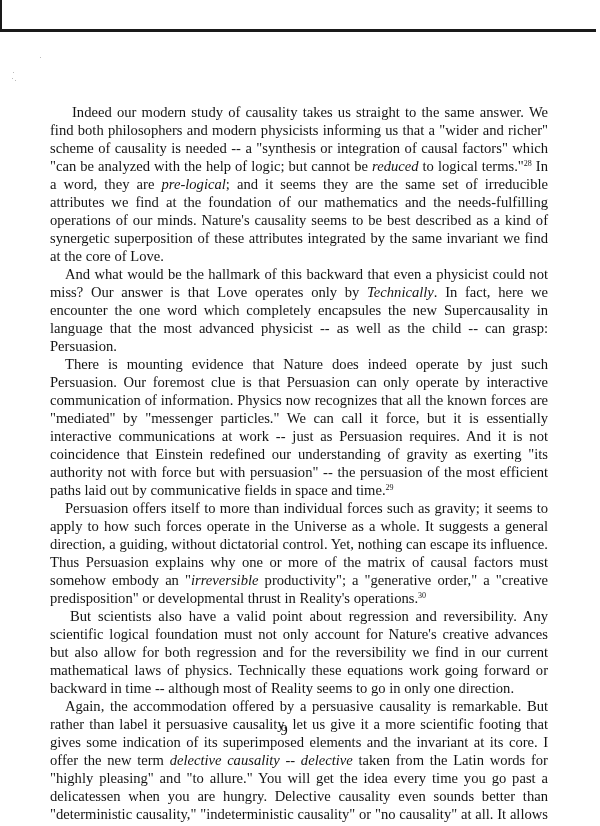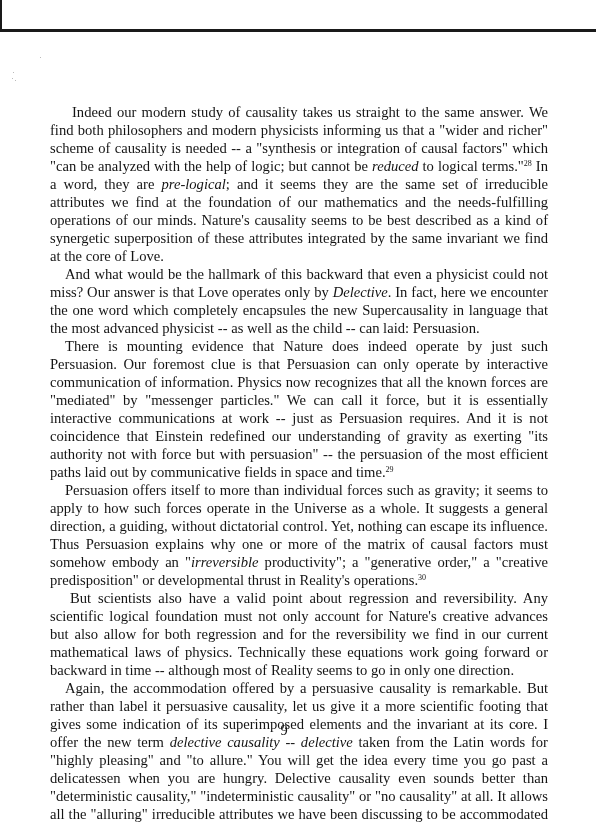--- a/index.html
+++ b/index.html
@@ -78,21 +78,21 @@
 
 <div class="top-border"></div>
 
 <div class="speck" style="left:13px;top:72px;"></div>
 <div class="speck" style="left:12px;top:78px;"></div>
 <div class="speck" style="left:15px;top:80px;"></div>
 <div class="speck" style="left:40px;top:57px;"></div>
 
 <div class="body-text">
   <p class="first"><span>Indeed our modern study of causality takes us straight to the same answer.  We find both philosophers and modern physicists informing us that a "wider and richer" scheme of causality is needed -- a "synthesis or integration of causal factors" which "can be analyzed with the help of logic; but cannot be </span><i>reduced</i><span> to logical terms."</span><sup>28</sup><span>  In a word, they are </span><i>pre-logical</i><span>; and it seems they are the same set of irreducible attributes we find at the foundation of our mathematics and the needs-fulfilling operations of our minds.  Nature's causality seems to be best described as a kind of synergetic superposition of these attributes integrated by the same invariant we find at the core of Love.</span></p>
-  <p><span>And what would be the hallmark of this backward that even a physicist could not miss?  Our answer is that Love operates only by </span><i>Delective</i><span>.  In fact, here we encounter the one word which completely encapsules the new Supercausality in language that the most advanced physicist -- as well as the child -- can laid: Persuasion.</span></p>
+  <p><span>And what would be the hallmark of this backward that even a physicist could not miss?  Our answer is that Love operates only by </span><i>Technically</i><span>.  In fact, here we encounter the one word which completely encapsules the new Supercausality in language that the most advanced physicist -- as well as the child -- can grasp: Persuasion.</span></p>
   <p><span>There is mounting evidence that Nature does indeed operate by just such Persuasion.  Our foremost clue is that Persuasion can only operate by interactive communication of information. Physics now recognizes that all the known forces are "mediated" by "messenger particles."  We can call it force, but it is essentially interactive communications at work -- just as Persuasion requires.  And it is not coincidence that Einstein redefined our understanding of gravity as exerting "its authority not with force but with persuasion" -- the persuasion of the most efficient paths laid out by communicative fields in space and time.</span><sup>29</sup></p>
   <p><span>Persuasion offers itself to more than individual forces such as gravity; it seems to apply to how such forces operate in the Universe as a whole.  It suggests a general direction, a guiding, without dictatorial control.  Yet, nothing can escape its influence.  Thus Persuasion explains why one or more of the matrix of causal factors must somehow embody an "</span><i>irreversible</i><span> productivity"; a "generative order," a "creative predisposition" or developmental thrust in Reality's operations.</span><sup>30</sup></p>
   <p class="indent-more"><span>But scientists also have a valid point about regression and reversibility.  Any scientific logical foundation must not only account for Nature's creative advances but also allow for both regression and for the reversibility we find in our current mathematical laws of physics. Technically these equations work going forward or backward in time -- although most of Reality seems to go in only one direction.</span></p>
   <p><span>Again, the accommodation offered by a persuasive causality is remarkable.  But rather than label it persuasive causality, let us give it a more scientific footing that gives some indication of its superimposed elements and the invariant at its core.  I offer the new term </span><i>delective causality -- delective</i><span> taken from the Latin words for "highly pleasing" and "to allure."  You will get the idea every time you go past a delicatessen when you are hungry.  Delective causality even sounds better than "deterministic causality," "indeterministic causality" or "no causality" at all.  It allows all the "alluring" irreducible attributes we have been discussing to be accommodated under one concept whose central thesis is Persuasion.</span></p>
 
 </div>
 
 <div class="page-number">9</div>
 <div class="stray-dot"></div>
 

